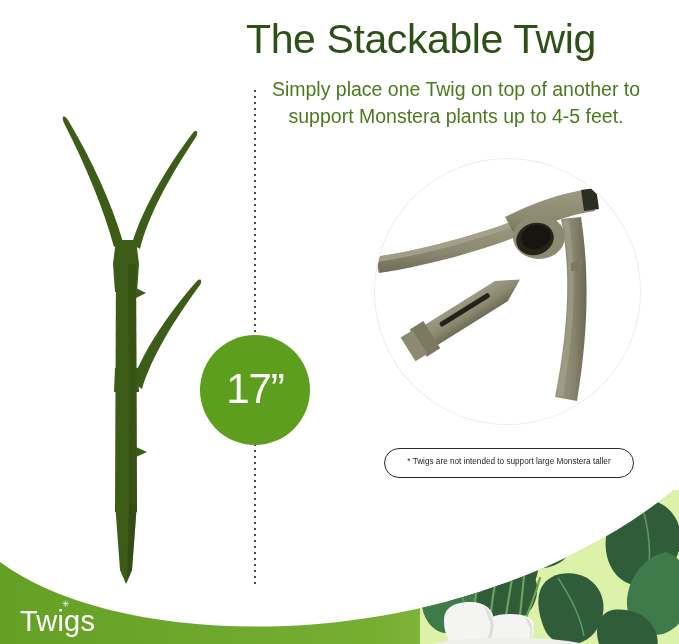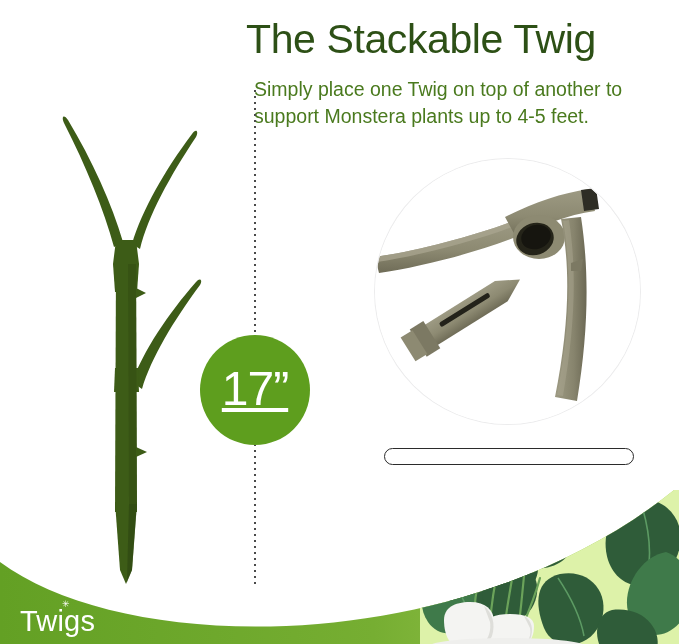--- a/index.html
+++ b/index.html
@@ -27,27 +27,28 @@
     width: 430px;
     font-size: 41px;
     line-height: 50px;
     letter-spacing: -0.4px;
     color: #2d5016;
     font-weight: 400;
     white-space: nowrap;
   }
   .subcopy {
     position: absolute;
-    left: 254px;
+    left: 260px;
     top: 64px;
     width: 392px;
     font-size: 19.5px;
     line-height: 26.5px;
     color: #4a7a1e;
     font-weight: 400;
+    text-align: center;
   }
 
   
   .guide-line {
     position: absolute;
     left: 254px;
     top: 78px;
     width: 2px;
     height: 498px;
     background-image: linear-gradient(to bottom, #4a4a4a 0 2px, rgba(0,0,0,0) 2px 6px);
@@ -63,26 +64,25 @@
     width: 110px;
     height: 110px;
     border-radius: 50%;
     background: #5e9e1e;
     display: flex;
     align-items: center;
     justify-content: center;
   }
   .size-badge-label {
     color: #ffffff;
-    font-size: 48px;
+    font-size: 42px;
     line-height: 38px;
     font-weight: 400;
     letter-spacing: -1px;
     transform: translateY(-1px);
-    text-decoration: underline;
   }
 
   
   .twig-illustration {
     position: absolute;
     left: 20px;
     top: 80px;
     width: 220px;
     height: 510px;
   }
@@ -230,20 +230,21 @@
           <path d="M28 130 L 128 130 L 150 142 L 128 154 L 28 154 Z" fill="url(#rodGrad)"></path>
           <rect x="58" y="136" width="58" height="5" rx="2" fill="#23221a"></rect>
           <path d="M30 126 L 46 126 L 46 158 L 30 158 Z" fill="#7c7963"></path>
           <path d="M18 128 L 32 128 L 32 156 L 18 156 Z" fill="#8d8a72"></path>
         </g>
       </g>
     </svg>
   </div>
 
   <div class="disclaimer">
+    <div>*  Twigs are not intended to support large Monstera taller</div>
   </div>
 
   <div class="bottom-band">
     <svg width="679" height="166" viewBox="0 0 679 166" xmlns="http://www.w3.org/2000/svg">
       <defs>
         <linearGradient id="bandGrad" x1="0" y1="0" x2="1" y2="0">
           <stop offset="0%" stop-color="#63a024"></stop>
           <stop offset="55%" stop-color="#76ae32"></stop>
           <stop offset="100%" stop-color="#a7cf5c"></stop>
         </linearGradient>

